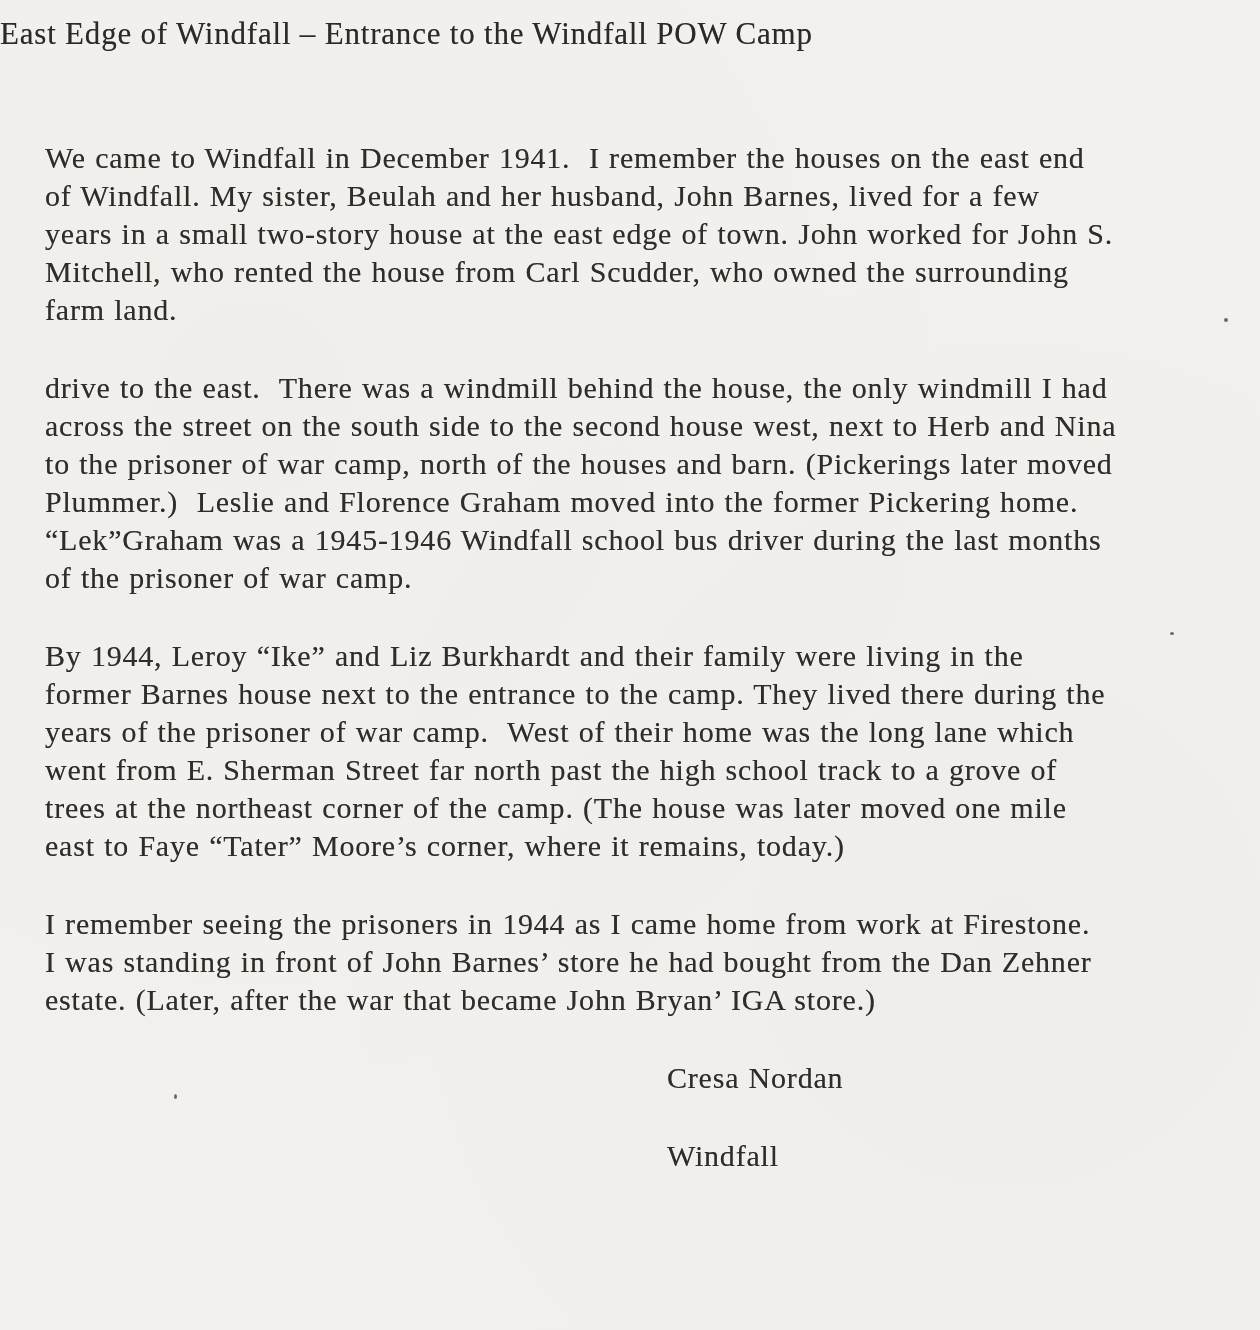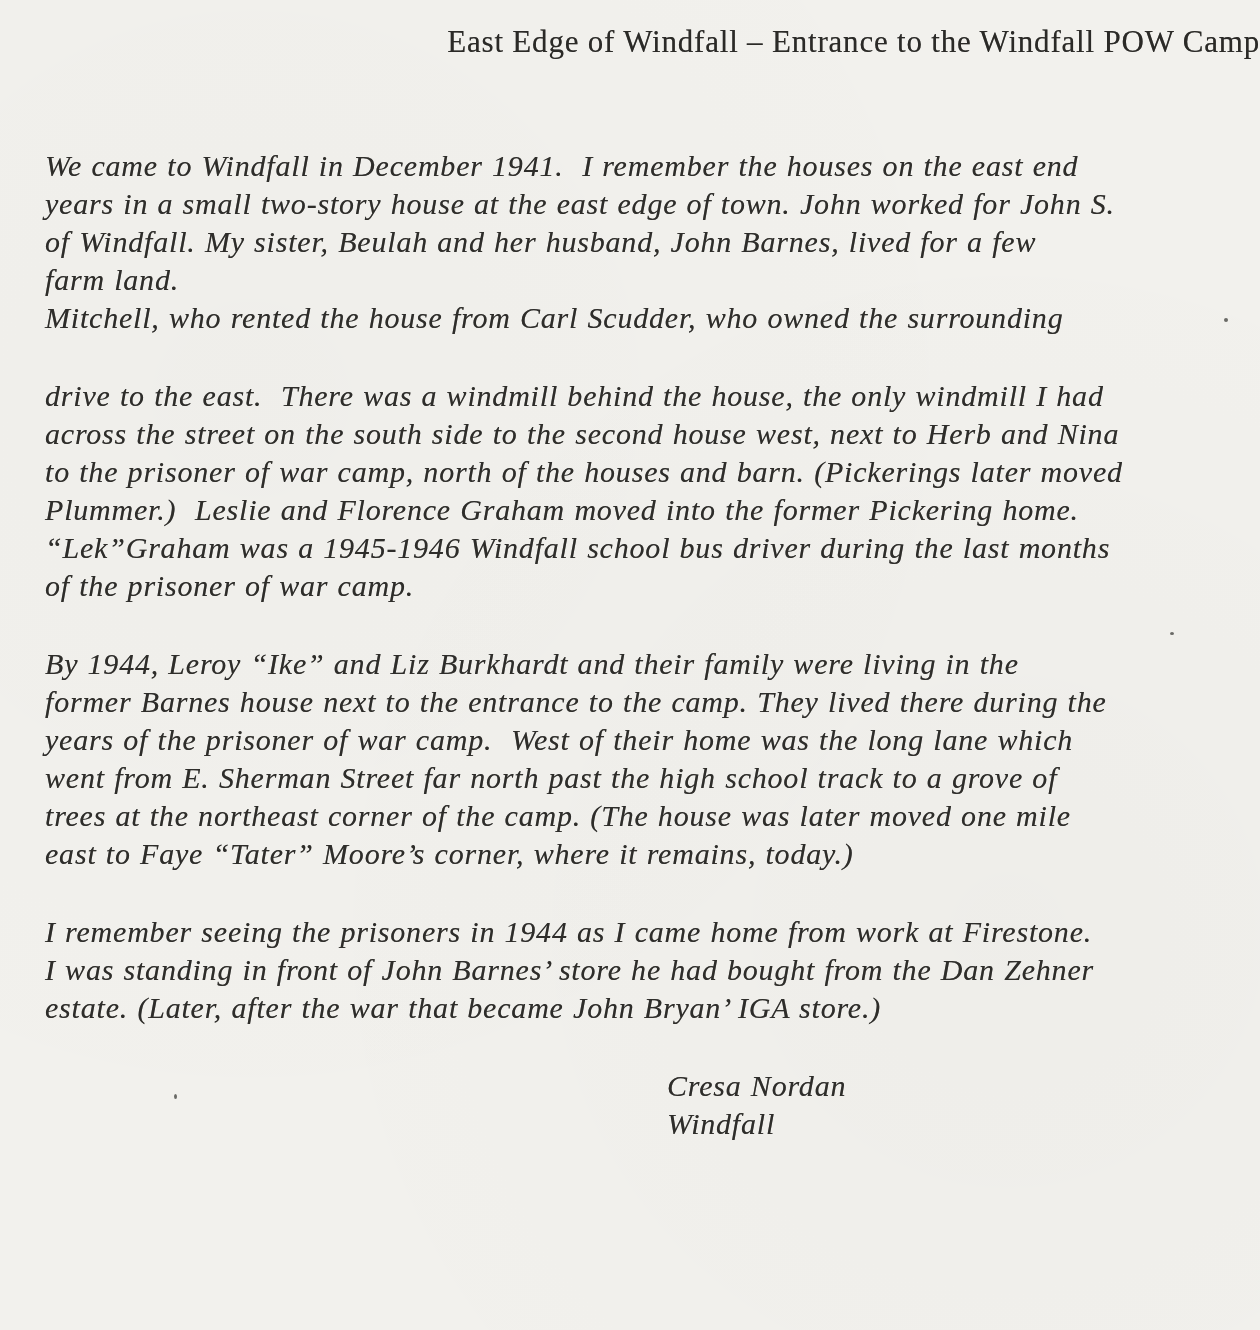--- a/index.html
+++ b/index.html
@@ -16,77 +16,77 @@
     background-image:
       radial-gradient(circle at 20% 30%, rgba(0,0,0,0.012), transparent 60%),
       radial-gradient(circle at 80% 70%, rgba(0,0,0,0.015), transparent 55%);
     color: #2e2d2a;
     font-family: "Liberation Serif", "DejaVu Serif", serif;
     overflow: hidden;
     box-sizing: border-box;
   }
   .title {
     margin: 0;
-    padding-top: 22px;
-    text-align: right;
+    padding-top: 14px;
+    text-align: left;
     font-size: 31px;
     line-height: 40px;
     font-weight: normal;
     letter-spacing: 0.8px;
     color: #2b2a27;
     text-shadow: 0 0 0.6px rgba(40,40,40,0.55);
   }
   .doc-body {
     margin-top: 85px;
     padding-left: 45px;
     padding-right: 40px;
     font-size: 30px;
     line-height: 38px;
     letter-spacing: 0.8px;
     word-spacing: 1px;
     text-shadow: 0 0 0.6px rgba(40,40,40,0.5);
-    font-style: italic;
   }
   .para {
     margin: 0 0 40px 0;
   }
   .line {
     display: block;
     white-space: pre;
   }
   .signature {
     margin: 2px 0 0 622px;
   }
   .signature .line {
     display: block;
     white-space: pre;
+    margin-top: 40px;
   }
   .speck {
     position: absolute;
     background: #6a6a66;
     border-radius: 50%;
   }
   .speck-1 { left: 1224px; top: 318px; width: 4px; height: 4px; }
   .speck-2 { left: 1170px; top: 632px; width: 4px; height: 3px; }
   .speck-3 { left: 174px;  top: 1094px; width: 3px; height: 5px; }
 </style>
 </head>
 <body>
 
 <div class="page">
   <h1 class="title">East Edge of Windfall – Entrance to the Windfall POW Camp</h1>
 
   <div class="doc-body">
     <div id="paragraph-container">
         <p class="para">
           <span class="line">We came to Windfall in December 1941.  I remember the houses on the east end</span>
+          <span class="line">of Windfall. My sister, Beulah and her husband, John Barnes, lived for a few</span>
           <span class="line">years in a small two-story house at the east edge of town. John worked for John S.</span>
-          <span class="line">of Windfall. My sister, Beulah and her husband, John Barnes, lived for a few</span>
+          <span class="line">Mitchell, who rented the house from Carl Scudder, who owned the surrounding</span>
           <span class="line">farm land.</span>
-          <span class="line">Mitchell, who rented the house from Carl Scudder, who owned the surrounding</span>
         </p>
         <p class="para">
           <span class="line">drive to the east.  There was a windmill behind the house, the only windmill I had</span>
           <span class="line">across the street on the south side to the second house west, next to Herb and Nina</span>
           <span class="line">to the prisoner of war camp, north of the houses and barn. (Pickerings later moved</span>
           <span class="line">Plummer.)  Leslie and Florence Graham moved into the former Pickering home.</span>
           <span class="line">“Lek”Graham was a 1945-1946 Windfall school bus driver during the last months</span>
           <span class="line">of the prisoner of war camp.</span>
         </p>
         <p class="para">

